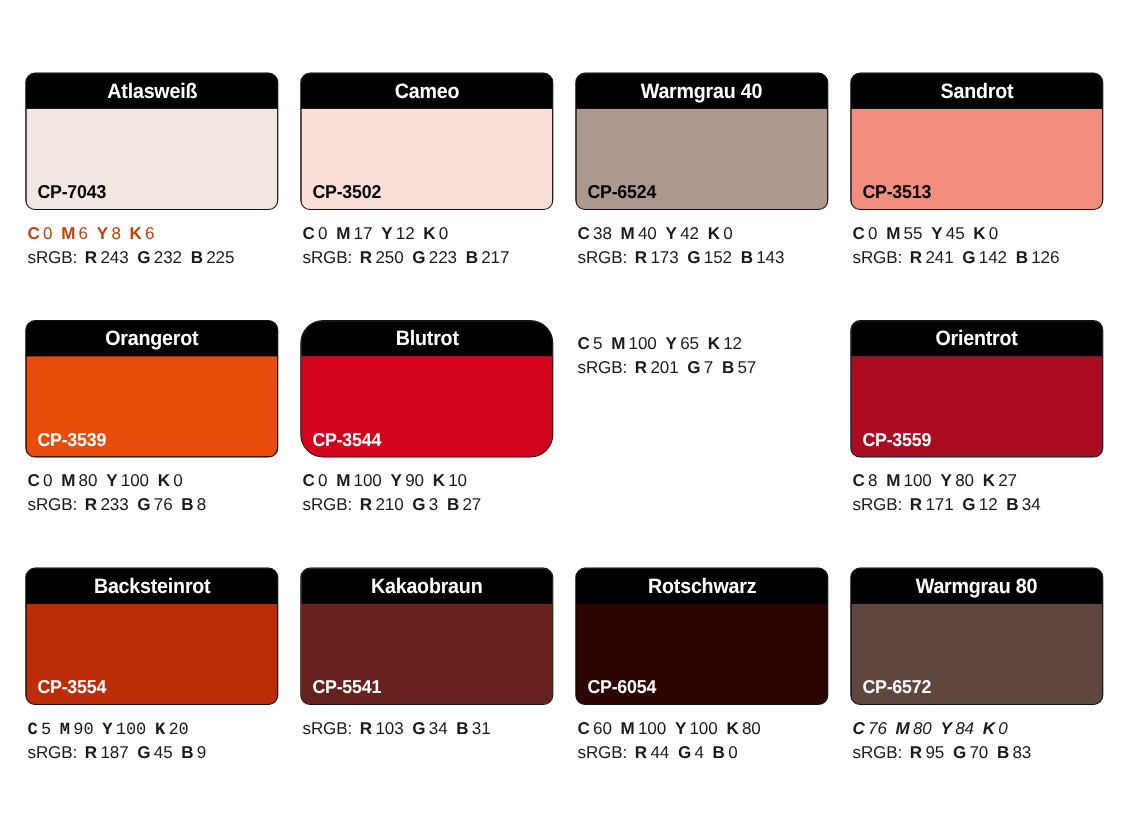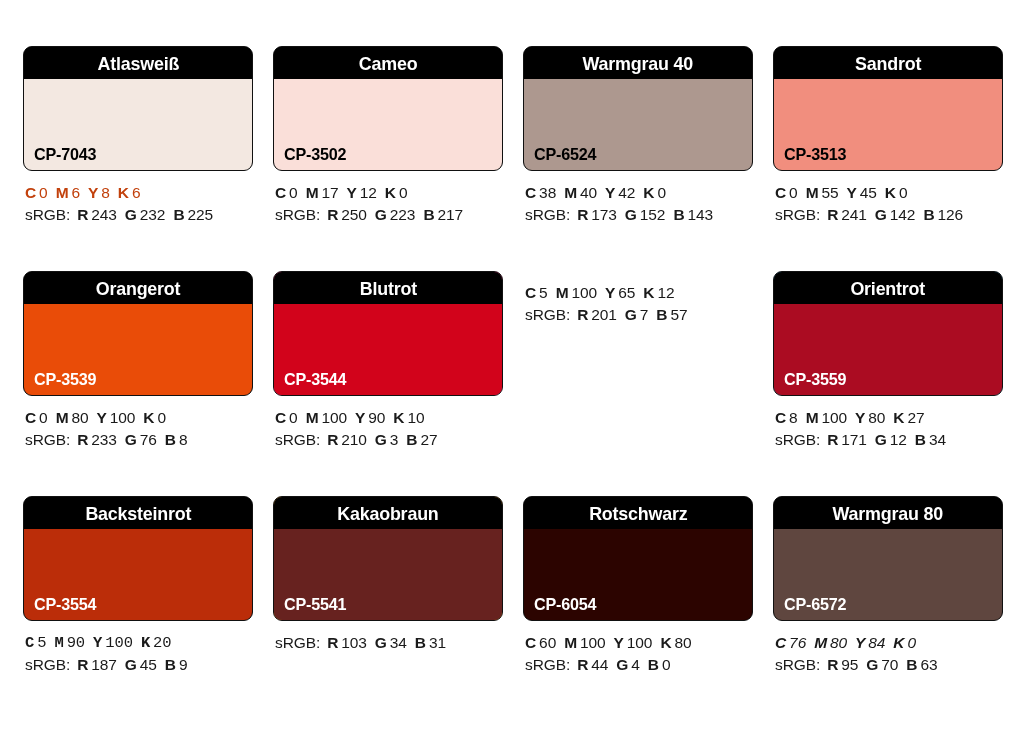--- a/index.html
+++ b/index.html
@@ -13,21 +13,21 @@
 
   #page {
     position:relative;
     width:1030px; height:750px;
     background:#ffffff;
     overflow:hidden;
   }
 
   .grid {
     position:absolute;
-    left:23px; top:46px;
+    left:23px; top:66px;
     width:986px;
     display:grid;
     grid-template-columns:repeat(4, 230px);
     column-gap:20px;
     row-gap:45px;
   }
 
   .swatch-card { width:230px; }
 
   
@@ -166,21 +166,21 @@
           <div class="card-swatch" style="background: rgb(233, 76, 8);">
             <span class="code" style="color: rgb(255, 255, 255);">CP-3539</span>
           </div>
         </div>
         <div class="card-values">
           <div class="val-line" style="color: rgb(26, 26, 26);"><span class="pair"><span class="k">C</span> <span class="v">0</span></span><span class="pair"><span class="k">M</span> <span class="v">80</span></span><span class="pair"><span class="k">Y</span> <span class="v">100</span></span><span class="pair"><span class="k">K</span> <span class="v">0</span></span></div>
           <div class="val-line" style="color: rgb(26, 26, 26);"><span class="lead">sRGB:</span><span class="pair"><span class="k">R</span> <span class="v">233</span></span><span class="pair"><span class="k">G</span> <span class="v">76</span></span><span class="pair"><span class="k">B</span> <span class="v">8</span></span></div>
         </div>
       </div>
       <div class="swatch-card">
-        <div class="card-body" style="background: #be185d;">
+        <div class="card-body" style="background: #be185d; border-radius: 21px;">
           <div class="card-header">
             <span class="title" style="color: rgb(255, 255, 255);">Blutrot</span>
           </div>
           <div class="card-swatch" style="background: rgb(210, 3, 27);">
             <span class="code" style="color: rgb(255, 255, 255);">CP-3544</span>
           </div>
         </div>
         <div class="card-values">
           <div class="val-line" style="color: rgb(26, 26, 26);"><span class="pair"><span class="k">C</span> <span class="v">0</span></span><span class="pair"><span class="k">M</span> <span class="v">100</span></span><span class="pair"><span class="k">Y</span> <span class="v">90</span></span><span class="pair"><span class="k">K</span> <span class="v">10</span></span></div>
           <div class="val-line" style="color: rgb(26, 26, 26);"><span class="lead">sRGB:</span><span class="pair"><span class="k">R</span> <span class="v">210</span></span><span class="pair"><span class="k">G</span> <span class="v">3</span></span><span class="pair"><span class="k">B</span> <span class="v">27</span></span></div>
@@ -251,17 +251,17 @@
         <div class="card-body" style="background: rgb(0, 0, 0);">
           <div class="card-header">
             <span class="title" style="color: rgb(255, 255, 255);">Warmgrau 80</span>
           </div>
           <div class="card-swatch" style="background: rgb(95, 70, 63);">
             <span class="code" style="color: rgb(255, 255, 255);">CP-6572</span>
           </div>
         </div>
         <div class="card-values">
           <div class="val-line" style="color: rgb(26, 26, 26); font-style: italic;"><span class="pair"><span class="k">C</span> <span class="v">76</span></span><span class="pair"><span class="k">M</span> <span class="v">80</span></span><span class="pair"><span class="k">Y</span> <span class="v">84</span></span><span class="pair"><span class="k">K</span> <span class="v">0</span></span></div>
-          <div class="val-line" style="color: rgb(26, 26, 26);"><span class="lead">sRGB:</span><span class="pair"><span class="k">R</span> <span class="v">95</span></span><span class="pair"><span class="k">G</span> <span class="v">70</span></span><span class="pair"><span class="k">B</span> <span class="v">63</span></span></div>
+          <div class="val-line" style="color: rgb(26, 26, 26);"><span class="lead">sRGB:</span><span class="pair"><span class="k">R</span> <span class="v">95</span></span><span class="pair"><span class="k">G</span> <span class="v">70</span></span><span class="pair"><span class="k">B</span> <span class="v">83</span></span></div>
         </div>
       </div>
     </div>
 </div>
 
 </body></html>

